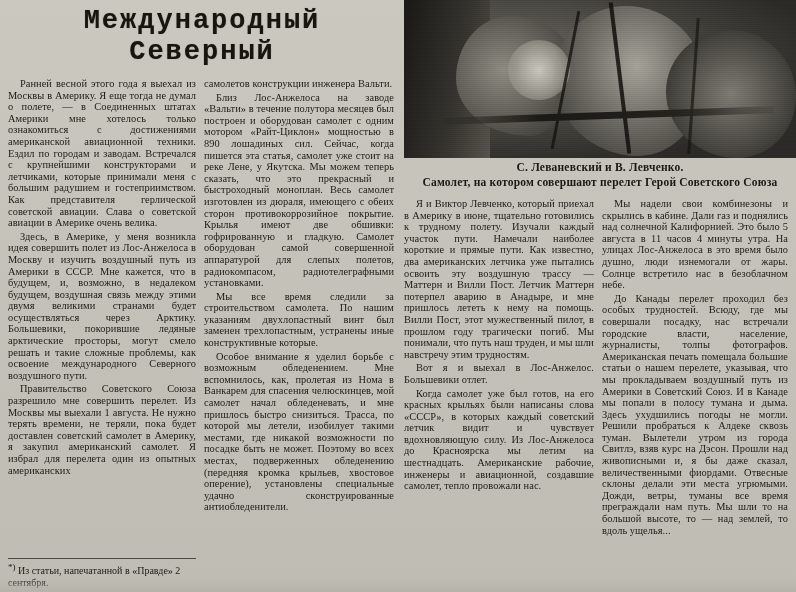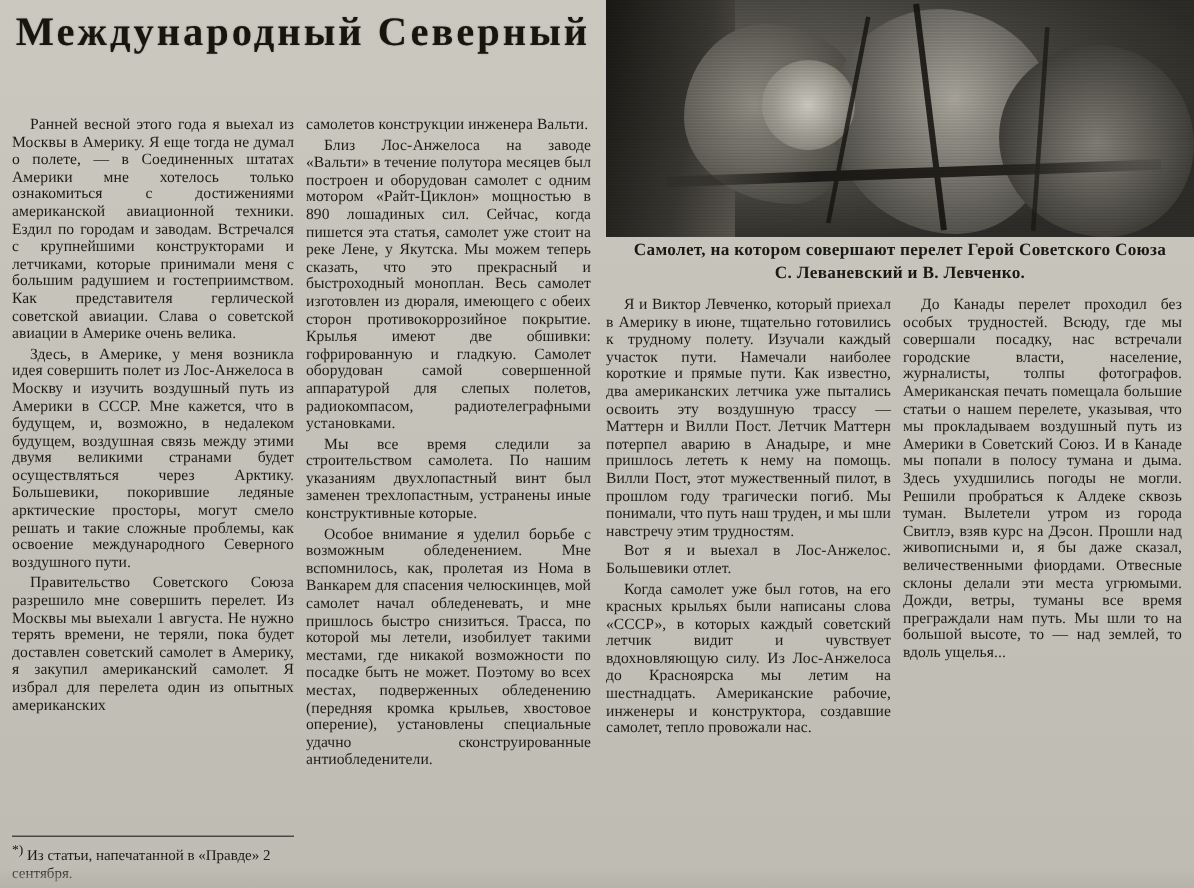--- a/index.html
+++ b/index.html
@@ -20,21 +20,21 @@
     height: 592px;
     background: linear-gradient(180deg, #cbc8bf 0%, #c4c1b8 50%, #bfbcb3 100%);
   }
   
   .headline {
     position: absolute;
     left: 8px;
     top: 6px;
     width: 388px;
     text-align: center;
-    font-family: Liberation Serif, serif;
+    font-family: Liberation Mono, monospace;
     font-weight: bold;
     font-size: 27px;
     line-height: 31px;
     letter-spacing: 0.5px;
     color: #16160f;
     text-shadow: 0 0 1px rgba(0,0,0,0.35);
   }
   .headline .l1 { display: block; letter-spacing: 2px; }
   .headline .l2 { display: block; letter-spacing: 1px; }
   .headline sup {
@@ -182,22 +182,22 @@
       <div class="ph-blob2"></div>
       <div class="ph-blob3"></div>
       <div class="ph-light"></div>
       <div class="ph-strut1"></div>
       <div class="ph-strut2"></div>
       <div class="ph-strut3"></div>
       <div class="ph-bar"></div>
       <div class="ph-grain"></div>
     </div>
     <div class="photo-caption">
+      <div>С. Леваневский и В. Левченко.</div>
       <div>Самолет, на котором совершают перелет Герой Советского Союза</div>
-      <div>С. Леваневский и В. Левченко.</div>
     </div>
   </div>
 
   <div class="cols">
 
     <div class="col col1">
       <p>Ранней весной этого года я выехал из Москвы в Америку. Я еще тогда не думал о полете, — в Соединенных штатах Америки мне хотелось только ознакомиться с достижениями американской авиационной техники. Ездил по городам и заводам. Встречался с крупнейшими конструкторами и летчиками, которые принимали меня с большим радушием и гостеприимством. Как представителя герлической советской авиации. Слава о советской авиации в Америке очень велика.</p>
       <p>Здесь, в Америке, у меня возникла идея совершить полет из Лос-Анжелоса в Москву и изучить воздушный путь из Америки в СССР. Мне кажется, что в будущем, и, возможно, в недалеком будущем, воздушная связь между этими двумя великими странами будет осуществляться через Арктику. Большевики, покорившие ледяные арктические просторы, могут смело решать и такие сложные проблемы, как освоение международного Северного воздушного пути.</p>
       <p>Правительство Советского Союза разрешило мне совершить перелет. Из Москвы мы выехали 1 августа. Не нужно терять времени, не теряли, пока будет доставлен советский самолет в Америку, я закупил американский самолет. Я избрал для перелета один из опытных американских</p>
     </div>
@@ -205,24 +205,25 @@
     <div class="col col2">
       <p class="noind">самолетов конструкции инженера Вальти.</p>
       <p>Близ Лос-Анжелоса на заводе «Вальти» в течение полутора месяцев был построен и оборудован самолет с одним мотором «Райт-Циклон» мощностью в 890 лошадиных сил. Сейчас, когда пишется эта статья, самолет уже стоит на реке Лене, у Якутска. Мы можем теперь сказать, что это прекрасный и быстроходный моноплан. Весь самолет изготовлен из дюраля, имеющего с обеих сторон противокоррозийное покрытие. Крылья имеют две обшивки: гофрированную и гладкую. Самолет оборудован самой совершенной аппаратурой для слепых полетов, радиокомпасом, радиотелеграфными установками.</p>
       <p>Мы все время следили за строительством самолета. По нашим указаниям двухлопастный винт был заменен трехлопастным, устранены иные конструктивные которые.</p>
       <p>Особое внимание я уделил борьбе с возможным обледенением. Мне вспомнилось, как, пролетая из Нома в Ванкарем для спасения челюскинцев, мой самолет начал обледеневать, и мне пришлось быстро снизиться. Трасса, по которой мы летели, изобилует такими местами, где никакой возможности по посадке быть не может. Поэтому во всех местах, подверженных обледенению (передняя кромка крыльев, хвостовое оперение), установлены специальные удачно сконструированные антиобледенители.</p>
     </div>
 
     <div class="col col3">
       <p>Я и Виктор Левченко, который приехал в Америку в июне, тщательно готовились к трудному полету. Изучали каждый участок пути. Намечали наиболее короткие и прямые пути. Как известно, два американских летчика уже пытались освоить эту воздушную трассу — Маттерн и Вилли Пост. Летчик Маттерн потерпел аварию в Анадыре, и мне пришлось лететь к нему на помощь. Вилли Пост, этот мужественный пилот, в прошлом году трагически погиб. Мы понимали, что путь наш труден, и мы шли навстречу этим трудностям.</p>
       <p>Вот я и выехал в Лос-Анжелос. Большевики отлет.</p>
-      <p>Когда самолет уже был готов, на его красных крыльях были написаны слова «СССР», в которых каждый советский летчик видит и чувствует вдохновляющую силу. Из Лос-Анжелоса до Красноярска мы летим на шестнадцать. Американские рабочие, инженеры и конструктора, создавшие самолет, тепло провожали нас.</p>
+      <p>Когда самолет уже был готов, на его красных крыльях были написаны слова «СССР», в которых каждый советский летчик видит и чувствует вдохновляющую силу. Из Лос-Анжелоса до Красноярска мы летим на шестнадцать. Американские рабочие, инженеры и авиационной, создавшие самолет, тепло провожали нас.</p>
     </div>
 
     <div class="col col4">
+      <p>Мы надели свои комбинезоны и скрылись в кабине. Дали газ и поднялись над солнечной Калифорнией. Это было 5 августа в 11 часов 4 минуты утра. На улицах Лос-Анжелоса в это время было душно, люди изнемогали от жары. Солнце встретило нас в безоблачном небе.</p>
       <p>До Канады перелет проходил без особых трудностей. Всюду, где мы совершали посадку, нас встречали городские власти, население, журналисты, толпы фотографов. Американская печать помещала большие статьи о нашем перелете, указывая, что мы прокладываем воздушный путь из Америки в Советский Союз. И в Канаде мы попали в полосу тумана и дыма. Здесь ухудшились погоды не могли. Решили пробраться к Алдеке сквозь туман. Вылетели утром из города Свитлэ, взяв курс на Дэсон. Прошли над живописными и, я бы даже сказал, величественными фиордами. Отвесные склоны делали эти места угрюмыми. Дожди, ветры, туманы все время преграждали нам путь. Мы шли то на большой высоте, то — над землей, то вдоль ущелья...</p>
     </div>
 
     <div class="footnote">
       <sup>*)</sup>
       <span>Из  статьи,  напечатанной  в «Правде» 2 сентября.</span>
     </div>
 
   </div>
 

